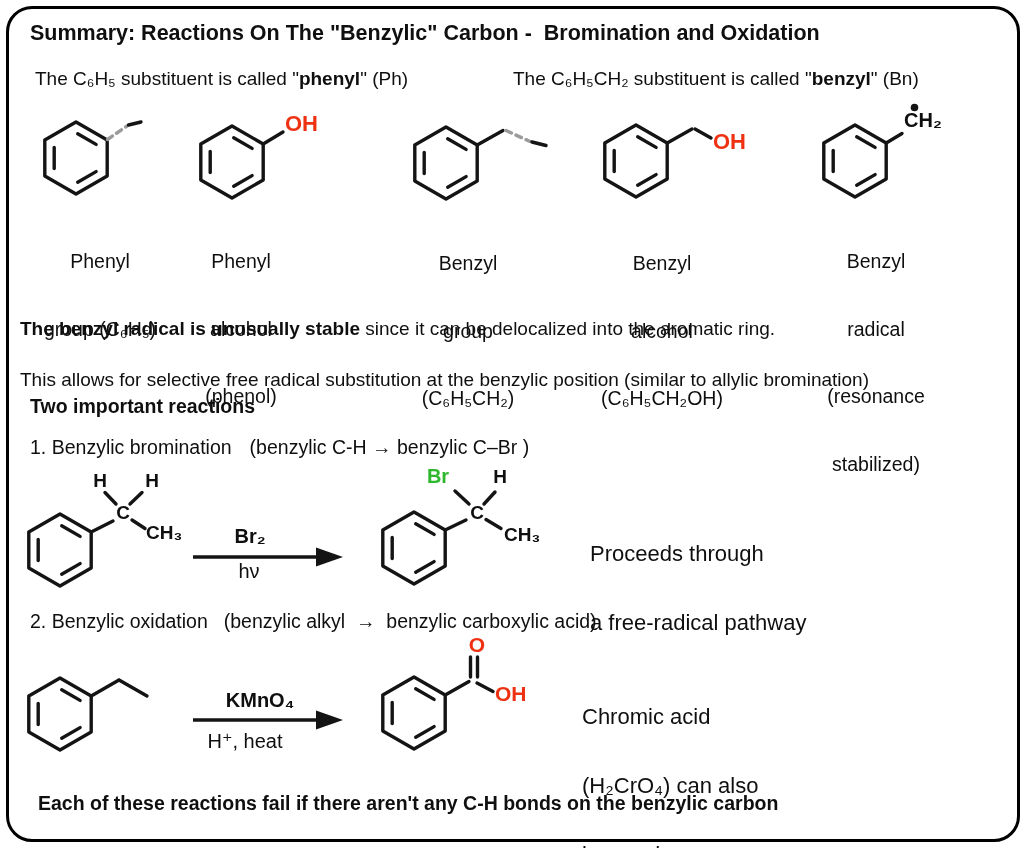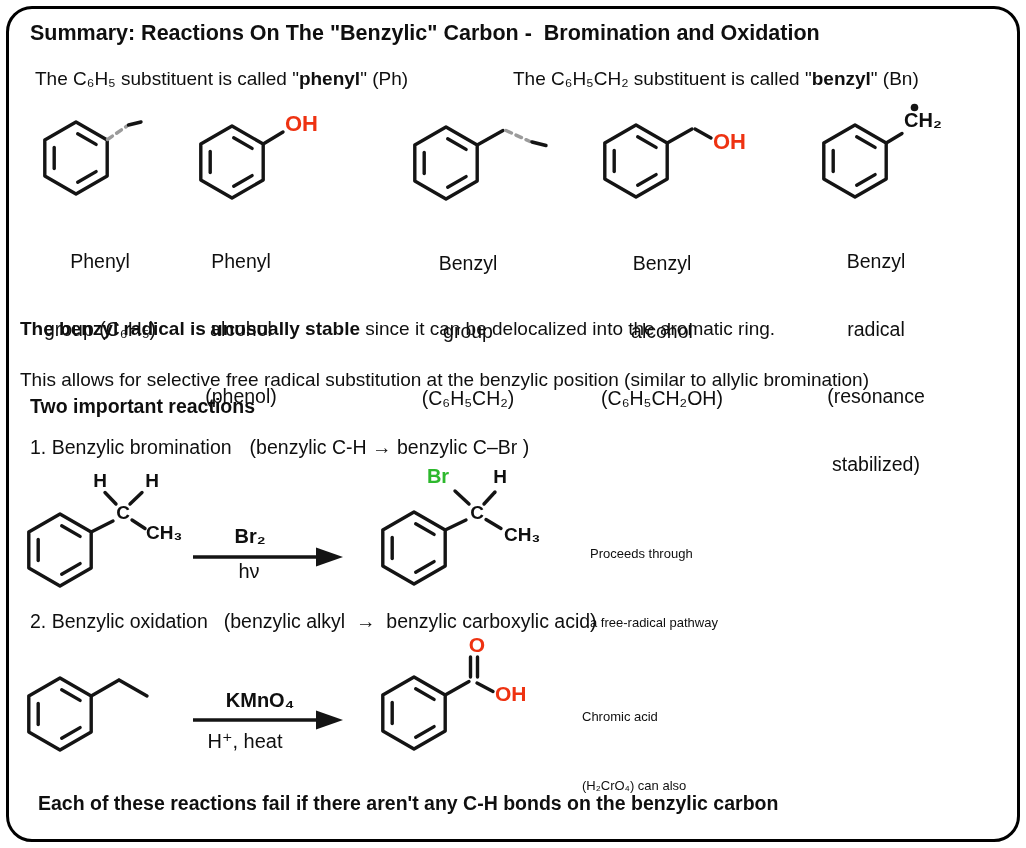--- a/index.html
+++ b/index.html
@@ -17,21 +17,21 @@
   .ctr{transform:translateX(-50%);text-align:center;}
   .title{font-size:21.5px;font-weight:700;}
   .body19{font-size:19px;}
   .struct-label{position:absolute;transform:translateX(-50%);text-align:center;
     font-size:19.5px;line-height:22.5px;white-space:pre;}
   .atom{position:absolute;font-weight:700;font-size:19px;white-space:pre;}
   .atom.ctr{transform:translateX(-50%);}
   .red{color:#ee3211;}
   .green{color:#2db82d;}
   .big{font-size:22px;}
-  .note{position:absolute;font-size:13px;line-height:23px;white-space:pre;}
+  .note{position:absolute;font-size:22px;line-height:23px;white-space:pre;}
   svg.art{position:absolute;left:0;top:0;}
   .heading-row{position:absolute;font-size:19.5px;white-space:pre;}
 </style>
 </head>
 <body>
 
 <div class="canvas">
 
   <svg class="art" width="1026" height="848" viewBox="0 0 1026 848">
     <defs>

